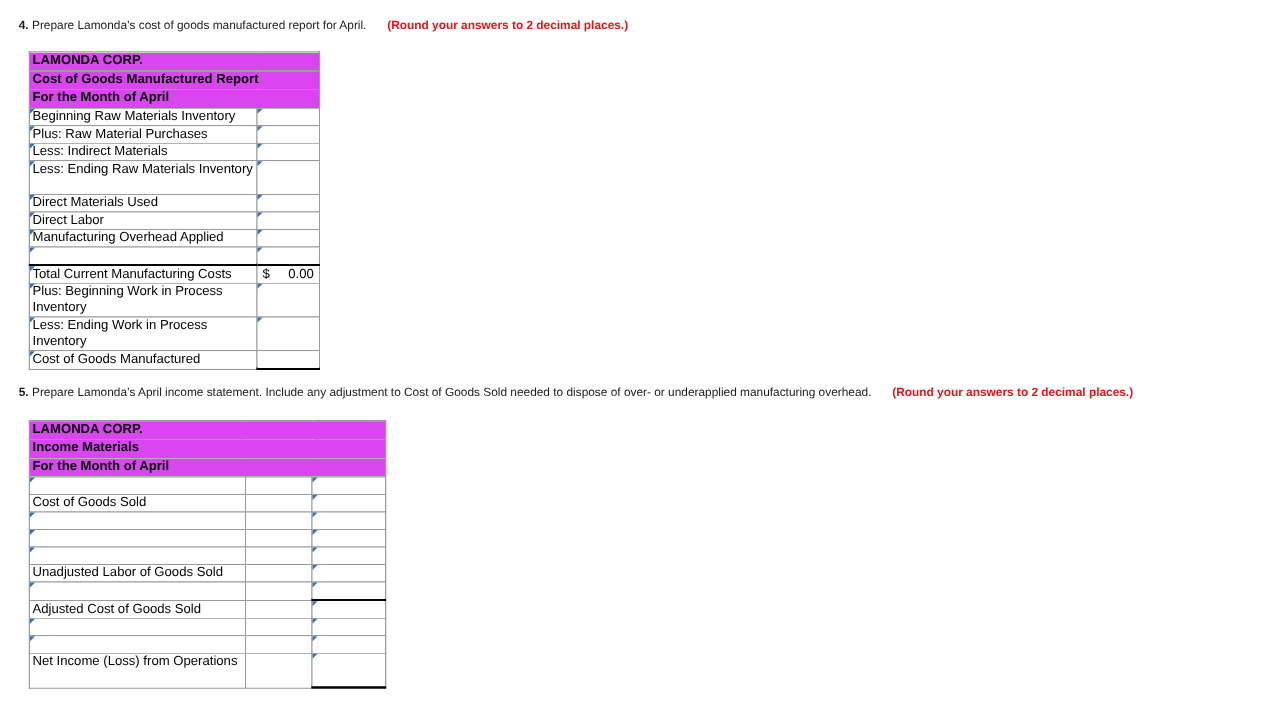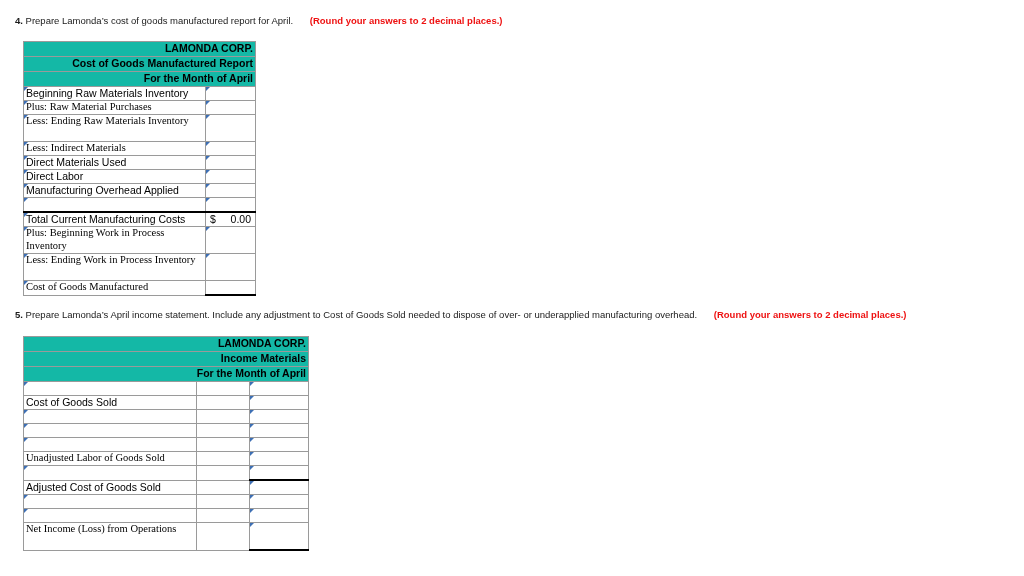--- a/index.html
+++ b/index.html
@@ -45,30 +45,30 @@
     height: 13px;
     vertical-align: top;
     line-height: 12.5px;
     position: relative;
     background: #ffffff;
     font-size: 10.5px;
   }
 
   
   .sheet td.title {
-    background: #14b8a6;
+    background: #d946ef;
     font-weight: bold;
-    text-align: right;
+    text-align: left;
     height: 14px;
     color: #000;
   }
 
   
   .ind1 { padding-left: 2px; }
-  .ind2 { padding-left: 12px; font-family: Liberation Serif, serif; }
+  .ind2 { padding-left: 12px; }
 
   
   td.val { text-align: right; padding-right: 4px; }
   td.money { padding: 0; }
   .money-wrap {
     display: flex;
     justify-content: space-between;
     padding: 0 4px;
   }
 
@@ -133,28 +133,28 @@
           <span class="tick"></span>
         </td>
       </tr>
       <tr>
         <td class="ind2">Plus: Raw Material Purchases<span class="tick"></span></td>
         <td class="val">
           <span class="tick"></span>
         </td>
       </tr>
       <tr>
+        <td class="ind2">Less: Indirect Materials<span class="tick"></span></td>
+        <td class="val">
+          <span class="tick"></span>
+        </td>
+      </tr>
+      <tr>
         <td class="ind2 wrap">Less: Ending Raw Materials Inventory<span class="tick"></span></td>
         <td class="val wrap">
-          <span class="tick"></span>
-        </td>
-      </tr>
-      <tr>
-        <td class="ind2">Less: Indirect Materials<span class="tick"></span></td>
-        <td class="val">
           <span class="tick"></span>
         </td>
       </tr>
       <tr>
         <td class="ind1">Direct Materials Used<span class="tick"></span></td>
         <td class="val">
           <span class="tick"></span>
         </td>
       </tr>
       <tr>

